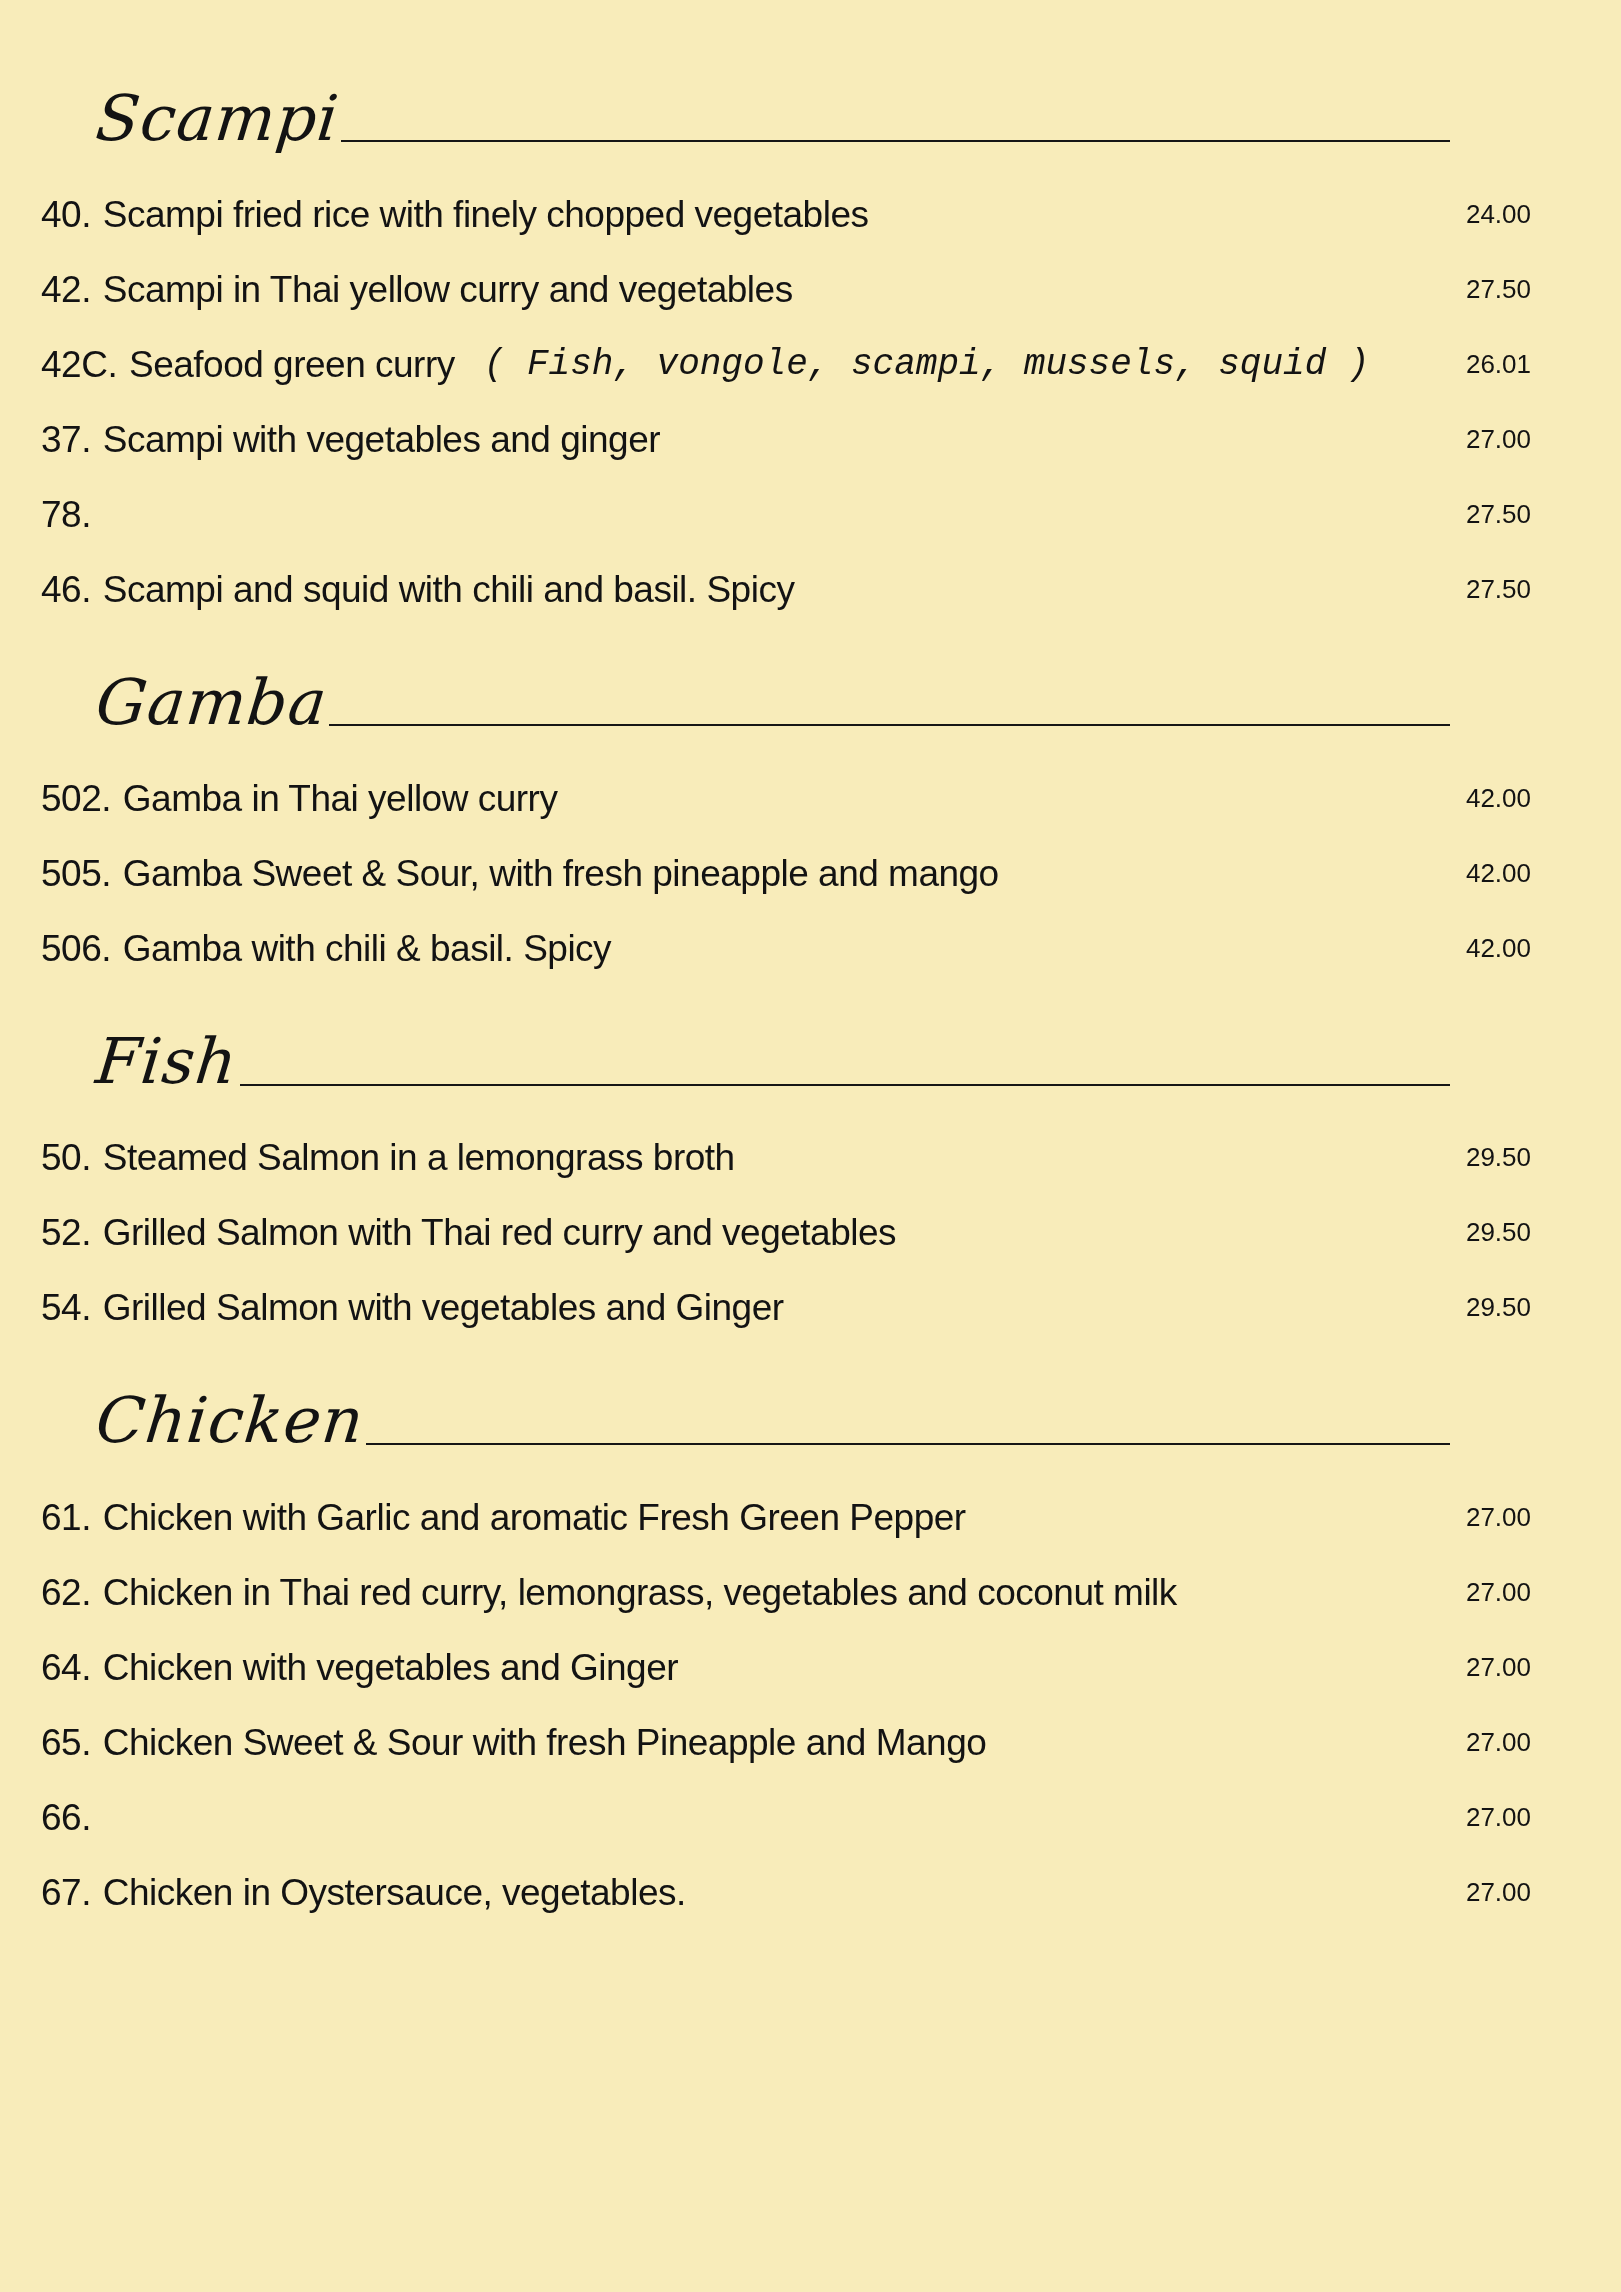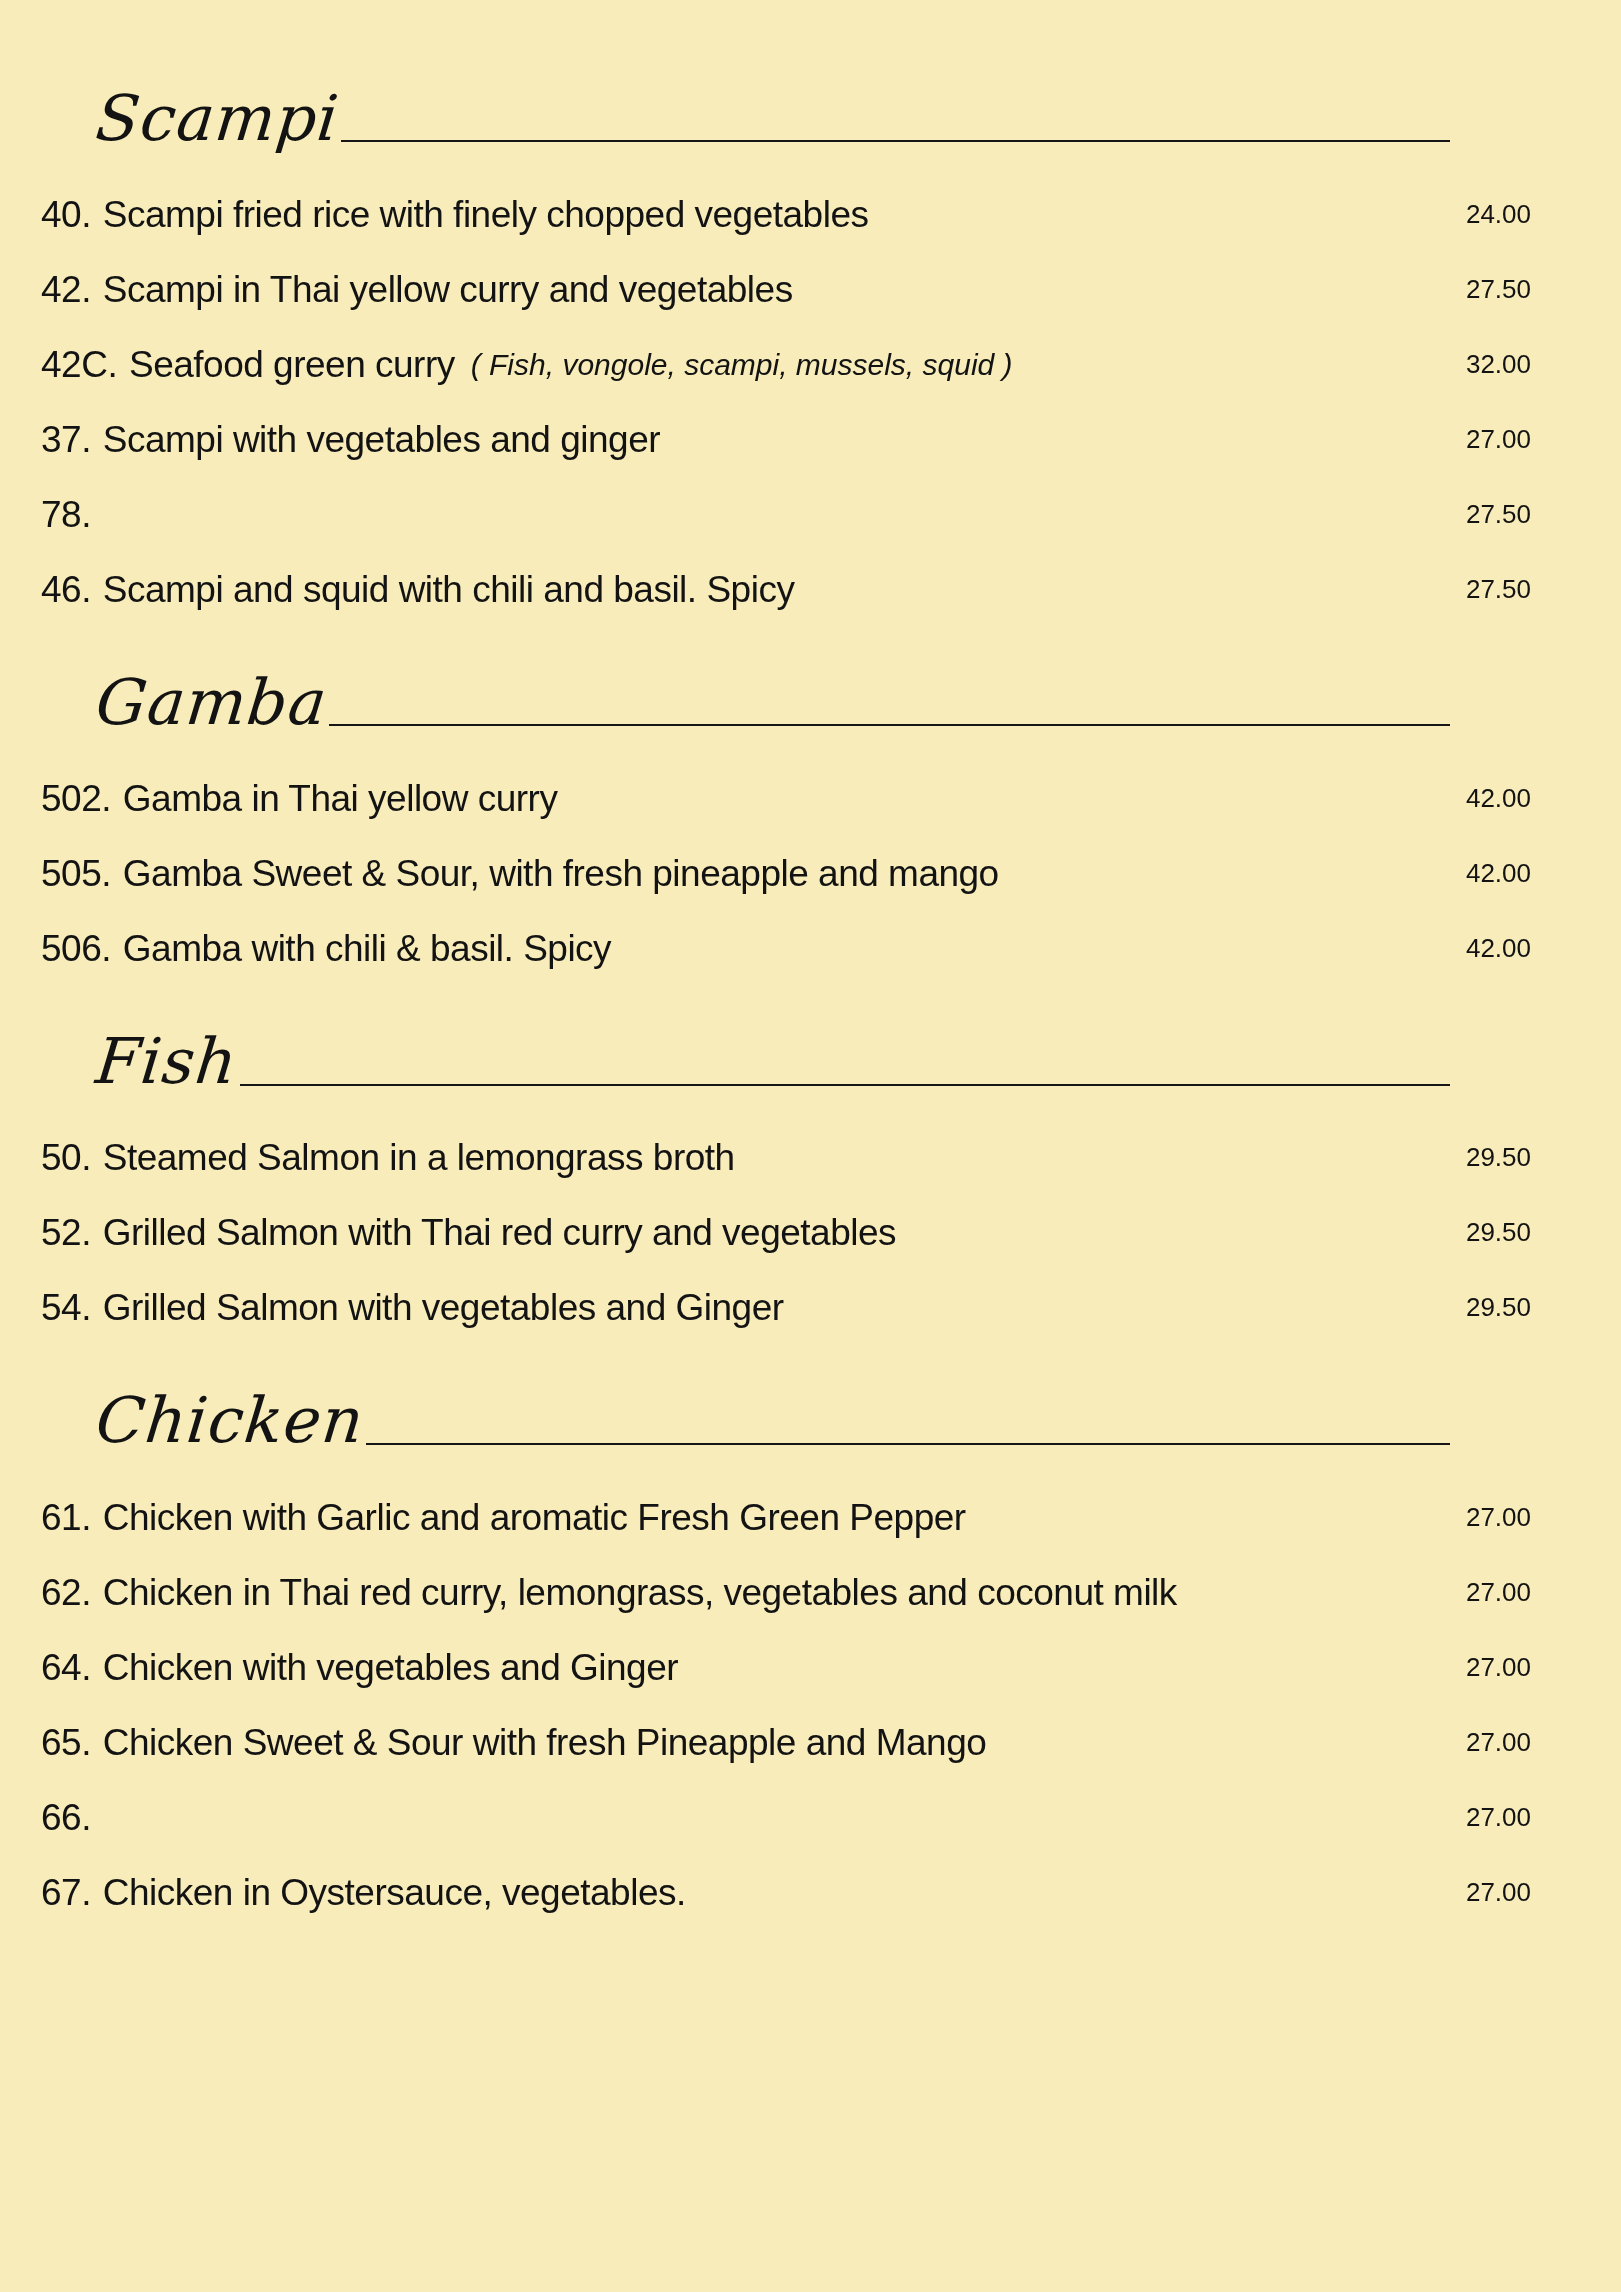--- a/index.html
+++ b/index.html
@@ -53,25 +53,25 @@
     font-size: 37px;
     line-height: 47px;
     letter-spacing: -0.5px;
   }
   .item-number {
     white-space: nowrap;
     margin-right: 11.8px;
   }
   .item-name { white-space: nowrap; }
   .item-note {
-    font-family: Liberation Sans, sans-serif;
+    font-family: Liberation Mono, monospace;
     font-style: italic;
-    font-size: 30px;
+    font-size: 36px;
     letter-spacing: 0;
-    margin-left: 16px;
+    margin-left: 29px;
     white-space: nowrap;
   }
   .item-note:empty { display: none; }
   .item-price {
     margin-left: auto;
     font-size: 26px;
     letter-spacing: 0;
     padding-left: 19.6px;
   }
 </style>
@@ -97,21 +97,21 @@
     <span class="item-number">42.</span>
     <span class="item-name">Scampi in Thai yellow curry and vegetables</span>
 
     <span class="item-price">27.50</span>
   </div>
 
   <div class="menu-row">
     <span class="item-number">42C.</span>
     <span class="item-name">Seafood green curry</span>
     <span class="item-note">( Fish, vongole, scampi, mussels, squid )</span>
-    <span class="item-price">32.00</span>
+    <span class="item-price">26.01</span>
   </div>
 
   <div class="menu-row">
     <span class="item-number">37.</span>
     <span class="item-name">Scampi with vegetables and ginger</span>
 
     <span class="item-price">27.00</span>
   </div>
 
   <div class="menu-row">

